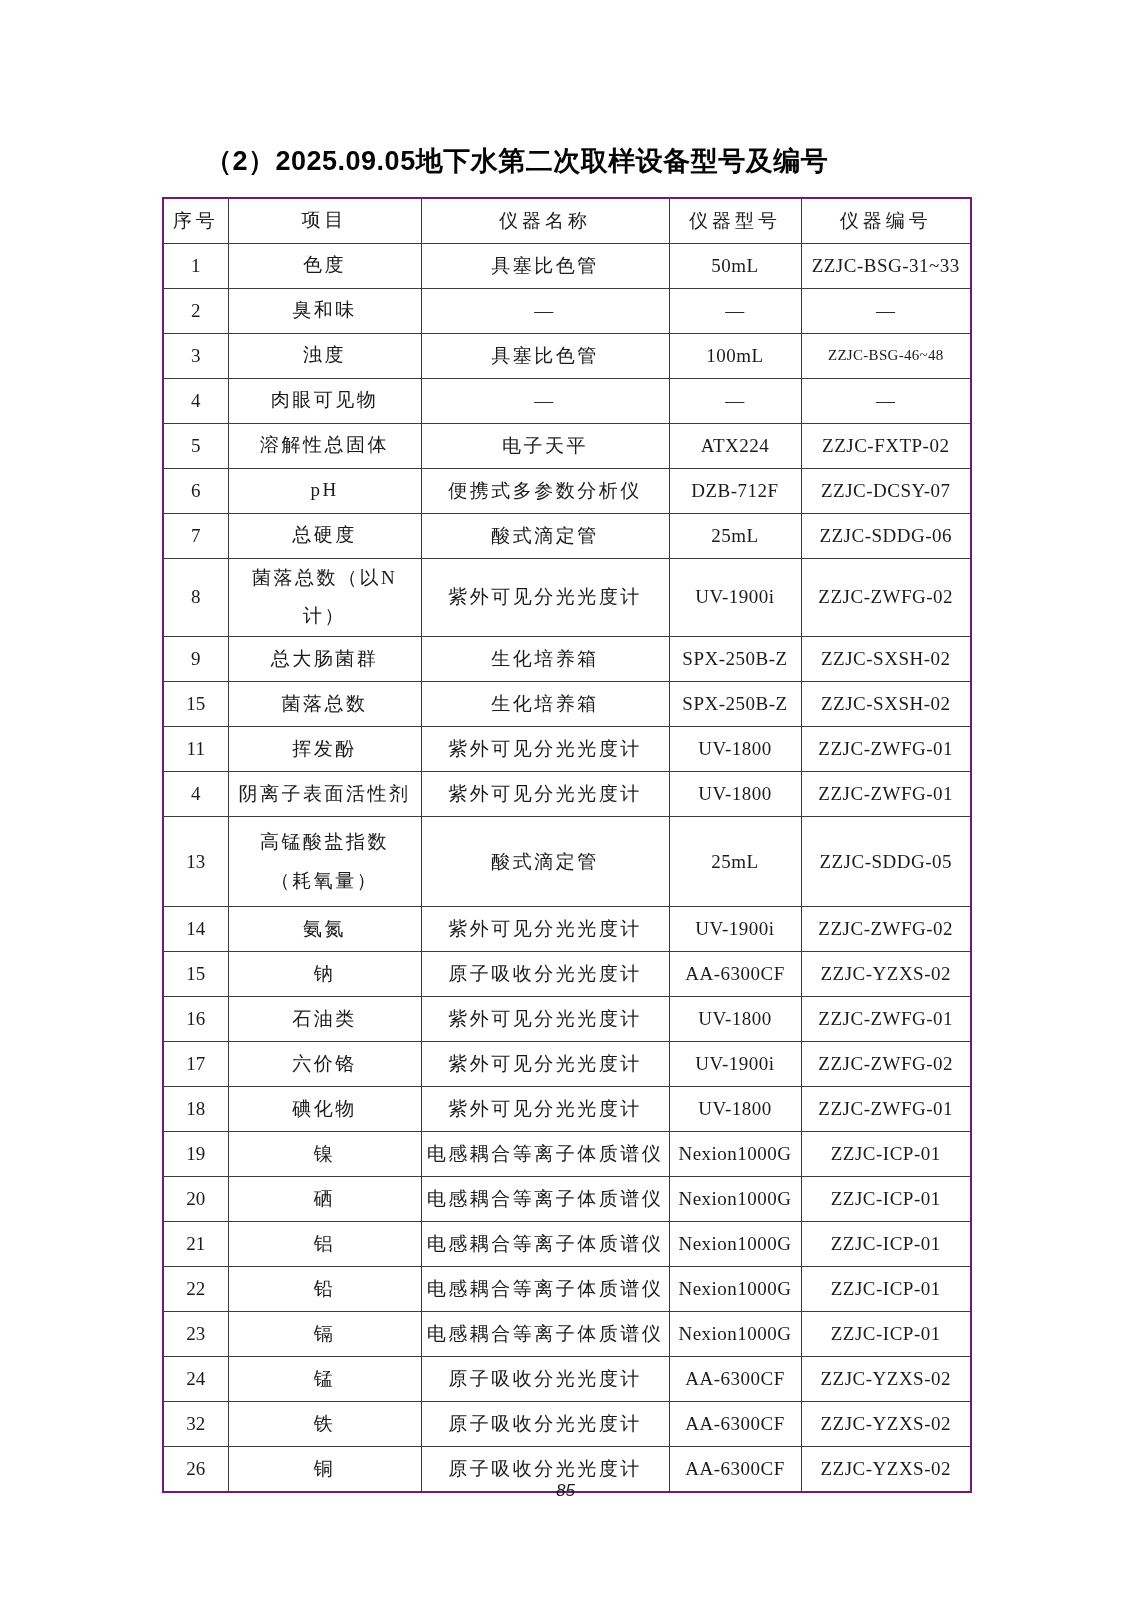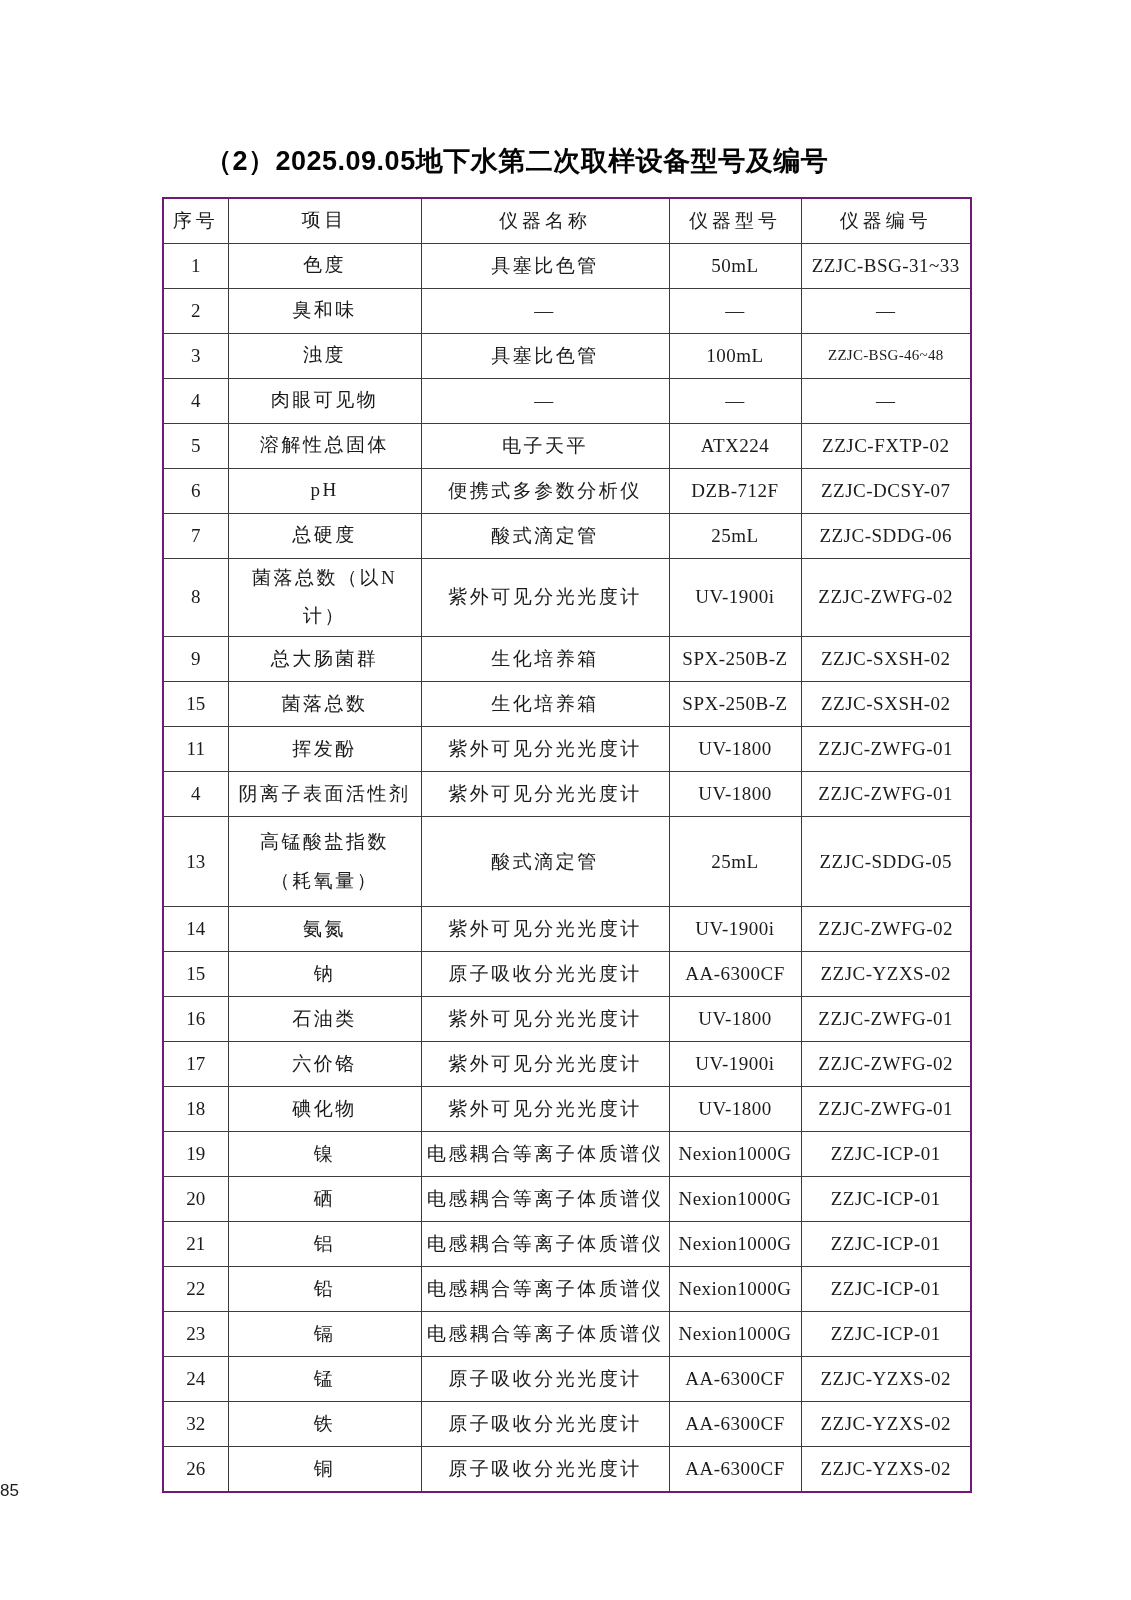--- a/index.html
+++ b/index.html
@@ -50,24 +50,25 @@
   .c-item, .c-inst { letter-spacing: 2.5px; }
   .c-item { white-space: pre-line; line-height: 2.05; }
   .c-no { letter-spacing: 0; }
   .c-model, .c-serial { letter-spacing: 0.5px; }
   td.small { font-size: 15px; letter-spacing: 0.3px; }
   .page-number {
     position: absolute;
     top: 1481px;
     left: 0;
     width: 1131px;
-    text-align: left;
+    text-align: center;
     font-family: "Liberation Sans", "DejaVu Sans", sans-serif;
     font-size: 17px;
     color: #1a1a1a;
+    font-style: italic;
   }
 </style>
 </head>
 <body>
 
 <div class="doc-title">（2）2025.09.05地下水第二次取样设备型号及编号</div>
 
 <table class="equip">
   <colgroup>
     <col style="width:65px">

